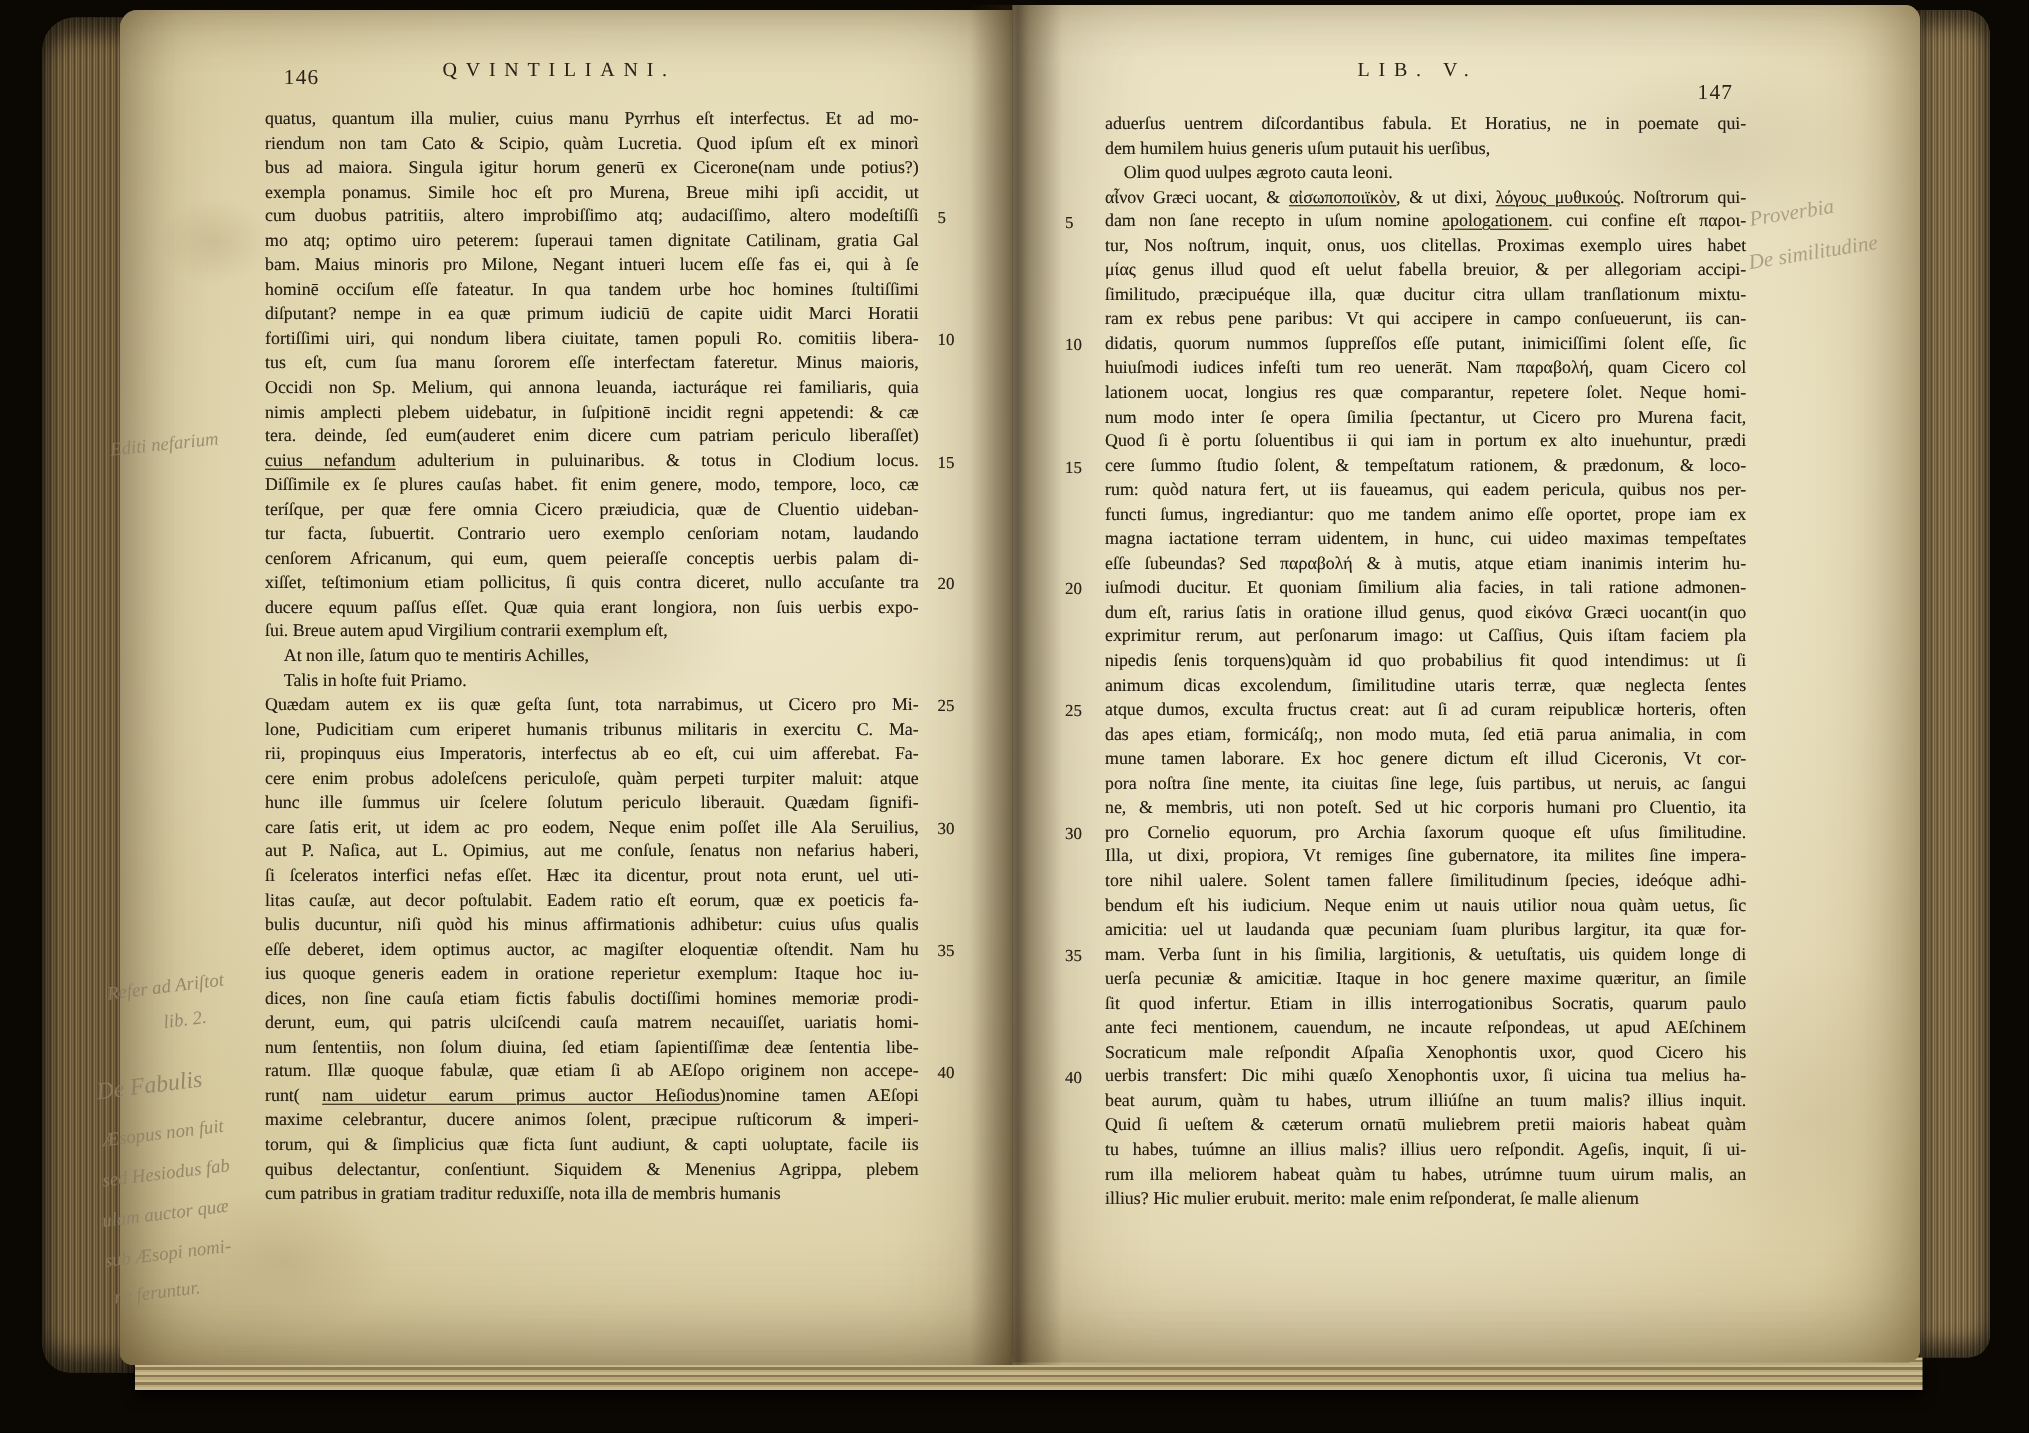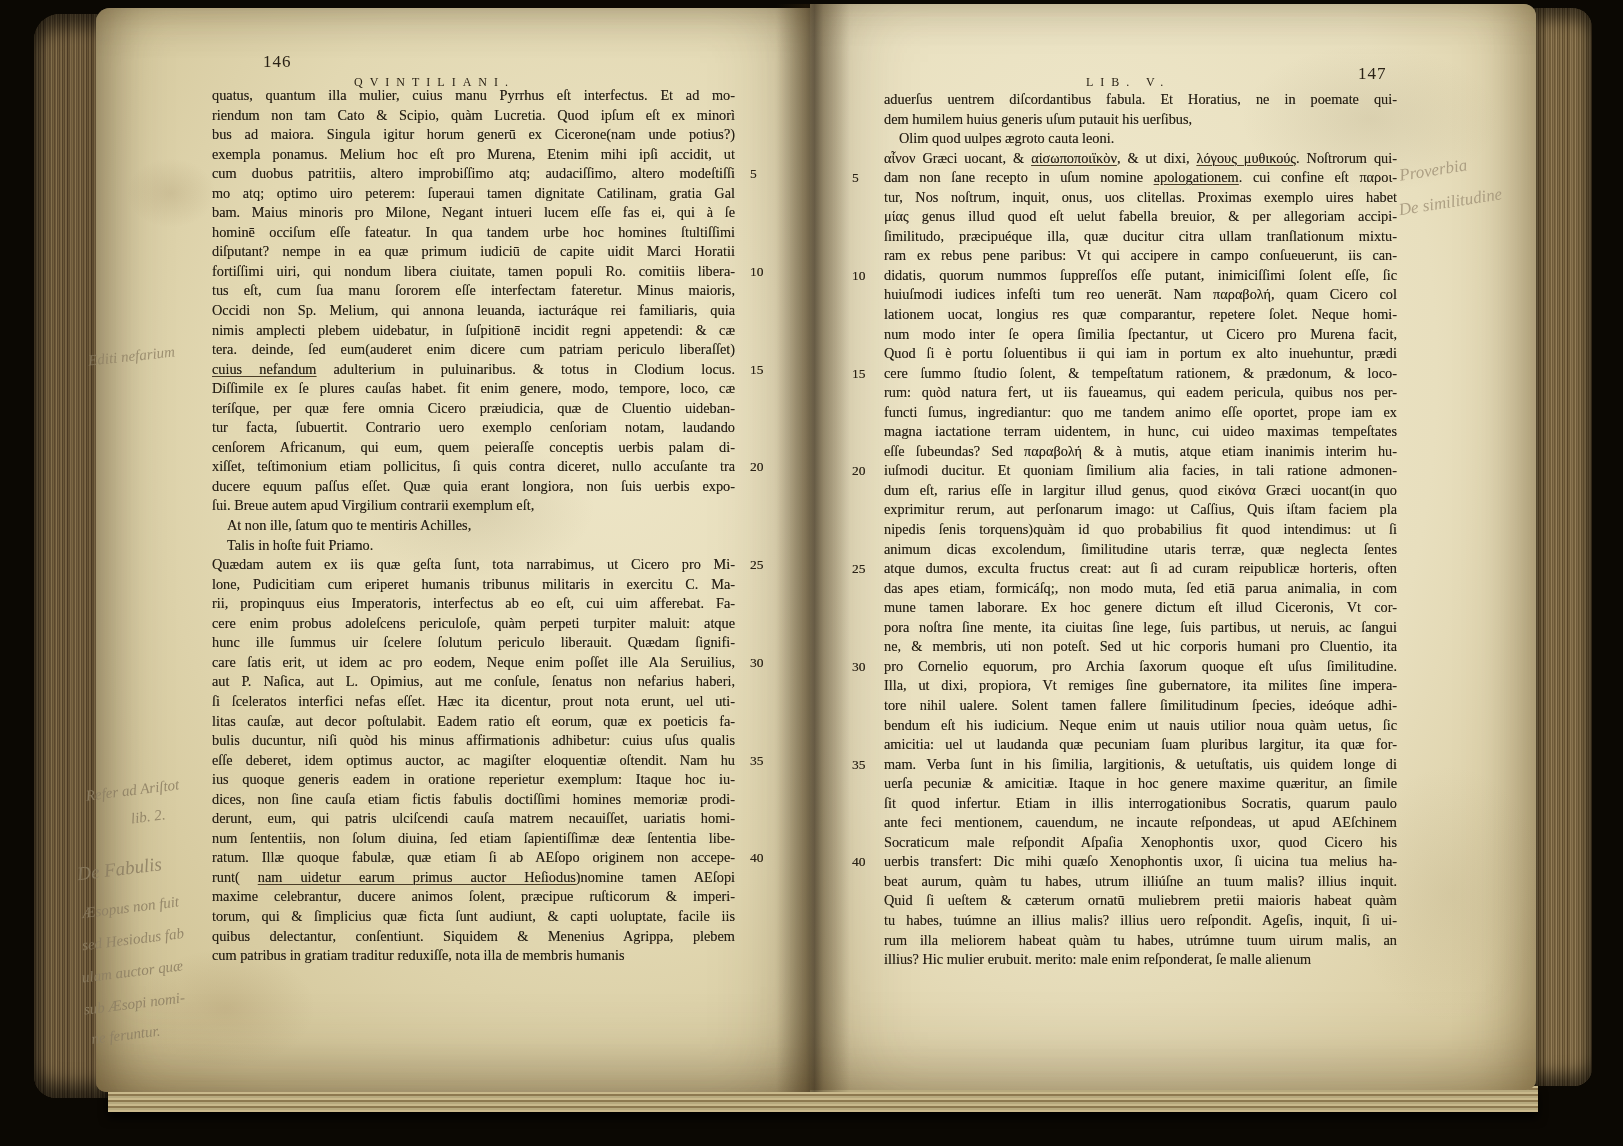--- a/index.html
+++ b/index.html
@@ -29,21 +29,21 @@
     box-shadow:inset 60px 0 90px -50px rgba(70,50,20,.42),
                inset -42px 0 60px -30px rgba(92,70,32,.5),
                inset 0 -55px 80px -45px rgba(85,63,26,.4),
                inset 0 26px 46px -34px rgba(85,63,26,.3);
     border-radius:0 12px 10px 0;}
   .gutter{position:absolute;left:776px;top:4px;width:74px;height:1088px;
     background:linear-gradient(90deg,rgba(52,36,12,0) 0%,rgba(52,36,12,.42) 40%,rgba(33,22,8,.55) 52%,rgba(52,36,12,.35) 64%,rgba(52,36,12,0) 100%);}
   .stain{position:absolute;border-radius:50%;pointer-events:none;}
   
   .pagenum{position:absolute;font-size:17px;color:#2a2216;letter-spacing:1px;}
-  .runtitle{position:absolute;font-size:12px;color:#2a2216;letter-spacing:7px;white-space:nowrap;margin-top:27px;}
+  .runtitle{position:absolute;font-size:16px;color:#2a2216;letter-spacing:7px;white-space:nowrap;}
   
   .textblock{position:absolute;font-size:14.3px;color:#261f15;
     text-shadow:0 0 .5px rgba(38,31,21,.55);}
   .tb-left{left:116px;top:78px;width:523px;}   
   .tb-right{left:74px;top:86px;width:513px;}   
   .ln{position:relative;height:19.56px;line-height:19.56px;white-space:nowrap;}
   .ln.j{white-space:normal;text-align:justify;text-align-last:justify;}
   .ln.i{text-indent:15px;}
   .ln .txt u{text-decoration-color:#4a3d28;text-decoration-thickness:1.4px;text-underline-offset:2px;}
   .num{position:absolute;top:0;width:30px;font-size:13.5px;color:#2a2216;white-space:nowrap;}
@@ -71,27 +71,27 @@
 <div id="scene">
 
   <div class="fore-edge-left"></div>
   <div class="fore-edge-right"></div>
   <div class="bottom-stack"></div>
 
   <div class="page page-left">
     <div class="stain" style="left:260px;top:430px;width:240px;height:140px;background:radial-gradient(ellipse,rgba(120,105,70,.14),rgba(120,105,70,0) 70%);"></div>
     <div class="stain" style="left:40px;top:940px;width:180px;height:120px;background:radial-gradient(ellipse,rgba(130,100,55,.18),rgba(130,100,55,0) 70%);"></div>
     <div class="stain" style="left:30px;top:150px;width:90px;height:70px;background:radial-gradient(ellipse,rgba(125,100,60,.16),rgba(125,100,60,0) 70%);"></div>
-    <div class="pagenum" style="left:131px;top:44px;margin-left:36px;">146</div>
+    <div class="pagenum" style="left:131px;top:44px;">146</div>
     <div class="runtitle" style="left:258px;top:40px;">QVINTILIANI.</div>
     <div class="textblock tb-left" id="tb-left">
         <div class="ln j"><span class="txt">quatus, quantum illa mulier, cuius manu Pyrrhus eſt interfectus. Et ad mo-</span></div>
         <div class="ln j"><span class="txt">riendum non tam Cato &amp; Scipio, quàm Lucretia. Quod ipſum eſt ex minorì</span></div>
         <div class="ln j"><span class="txt">bus ad maiora. Singula igitur horum generū ex Cicerone(nam unde potius?)</span></div>
-        <div class="ln j"><span class="txt">exempla ponamus. Melium hoc eſt pro Murena, Etenim mihi ipſi accidit, ut</span></div>
+        <div class="ln j"><span class="txt">exempla ponamus. Simile hoc eſt pro Murena, Breue mihi ipſi accidit, ut</span></div>
         <div class="ln j"><span class="num">5</span><span class="txt">cum duobus patritiis, altero improbiſſimo atq; audaciſſimo, altero modeſtiſſi</span></div>
         <div class="ln j"><span class="txt">mo atq; optimo uiro peterem: ſuperaui tamen dignitate Catilinam, gratia Gal</span></div>
         <div class="ln j"><span class="txt">bam. Maius minoris pro Milone, Negant intueri lucem eſſe fas ei, qui à ſe</span></div>
         <div class="ln j"><span class="txt">hominē occiſum eſſe fateatur. In qua tandem urbe hoc homines ſtultiſſimi</span></div>
         <div class="ln j"><span class="txt">diſputant? nempe in ea quæ primum iudiciū de capite uidit Marci Horatii</span></div>
         <div class="ln j"><span class="num">10</span><span class="txt">fortiſſimi uiri, qui nondum libera ciuitate, tamen populi Ro. comitiis libera-</span></div>
         <div class="ln j"><span class="txt">tus eſt, cum ſua manu ſororem eſſe interfectam fateretur. Minus maioris,</span></div>
         <div class="ln j"><span class="txt">Occidi non Sp. Melium, qui annona leuanda, iacturáque rei familiaris, quia</span></div>
         <div class="ln j"><span class="txt">nimis amplecti plebem uidebatur, in ſuſpitionē incidit regni appetendi: &amp; cæ</span></div>
         <div class="ln j"><span class="txt">tera. deinde, ſed eum(auderet enim dicere cum patriam periculo liberaſſet)</span></div>
@@ -148,21 +148,21 @@
         <div class="ln j"><span class="txt">huiuſmodi iudices infeſti tum reo uenerāt. Nam παραβολή, quam Cicero col</span></div>
         <div class="ln j"><span class="txt">lationem uocat, longius res quæ comparantur, repetere ſolet. Neque homi-</span></div>
         <div class="ln j"><span class="txt">num modo inter ſe opera ſimilia ſpectantur, ut Cicero pro Murena facit,</span></div>
         <div class="ln j"><span class="txt">Quod ſi è portu ſoluentibus ii qui iam in portum ex alto inuehuntur, prædi</span></div>
         <div class="ln j"><span class="num">15</span><span class="txt">cere ſummo ſtudio ſolent, &amp; tempeſtatum rationem, &amp; prædonum, &amp; loco-</span></div>
         <div class="ln j"><span class="txt">rum: quòd natura fert, ut iis faueamus, qui eadem pericula, quibus nos per-</span></div>
         <div class="ln j"><span class="txt">functi ſumus, ingrediantur: quo me tandem animo eſſe oportet, prope iam ex</span></div>
         <div class="ln j"><span class="txt">magna iactatione terram uidentem, in hunc, cui uideo maximas tempeſtates</span></div>
         <div class="ln j"><span class="txt">eſſe ſubeundas? Sed παραβολή &amp; à mutis, atque etiam inanimis interim hu-</span></div>
         <div class="ln j"><span class="num">20</span><span class="txt">iuſmodi ducitur. Et quoniam ſimilium alia facies, in tali ratione admonen-</span></div>
-        <div class="ln j"><span class="txt">dum eſt, rarius eſſe in largitur illud genus, quod εἰκόνα Græci uocant(in quo</span></div>
+        <div class="ln j"><span class="txt">dum eſt, rarius ſatis in oratione illud genus, quod εἰκόνα Græci uocant(in quo</span></div>
         <div class="ln j"><span class="txt">exprimitur rerum, aut perſonarum imago: ut Caſſius, Quis iſtam faciem pla</span></div>
         <div class="ln j"><span class="txt">nipedis ſenis torquens)quàm id quo probabilius fit quod intendimus: ut ſi</span></div>
         <div class="ln j"><span class="txt">animum dicas excolendum, ſimilitudine utaris terræ, quæ neglecta ſentes</span></div>
         <div class="ln j"><span class="num">25</span><span class="txt">atque dumos, exculta fructus creat: aut ſi ad curam reipublicæ horteris, often</span></div>
         <div class="ln j"><span class="txt">das apes etiam, formicáſq;, non modo muta, ſed etiā parua animalia, in com</span></div>
         <div class="ln j"><span class="txt">mune tamen laborare. Ex hoc genere dictum eſt illud Ciceronis, Vt cor-</span></div>
         <div class="ln j"><span class="txt">pora noſtra ſine mente, ita ciuitas ſine lege, ſuis partibus, ut neruis, ac ſangui</span></div>
         <div class="ln j"><span class="txt">ne, &amp; membris, uti non poteſt. Sed ut hic corporis humani pro Cluentio, ita</span></div>
         <div class="ln j"><span class="num">30</span><span class="txt">pro Cornelio equorum, pro Archia ſaxorum quoque eſt uſus ſimilitudine.</span></div>
         <div class="ln j"><span class="txt">Illa, ut dixi, propiora, Vt remiges ſine gubernatore, ita milites ſine impera-</span></div>

